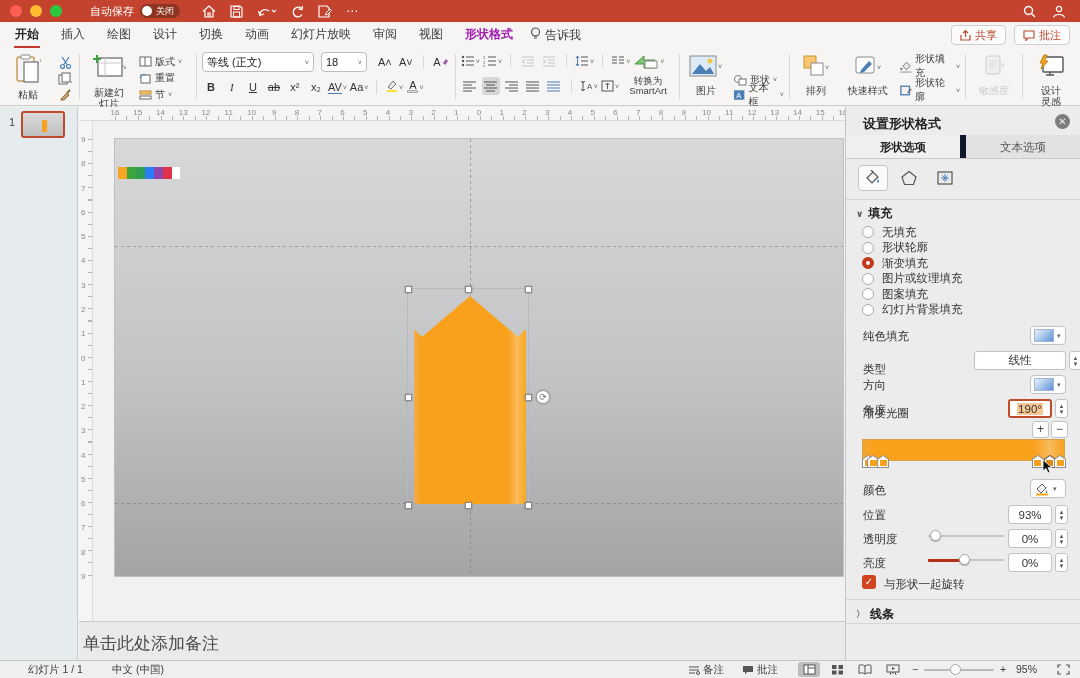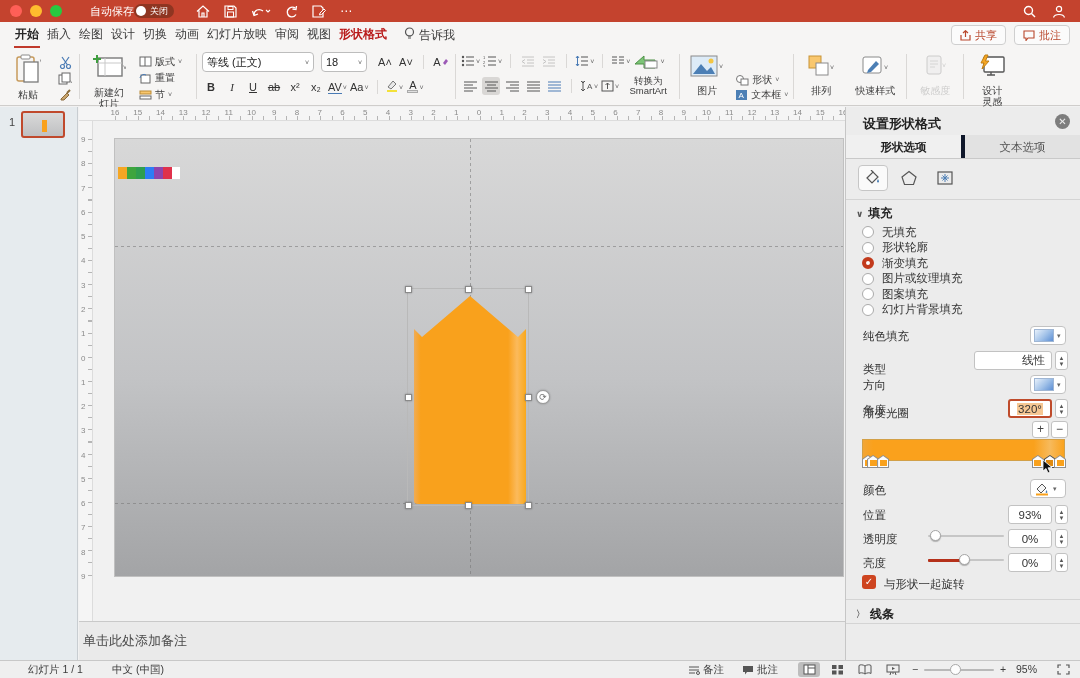--- a/index.html
+++ b/index.html
@@ -5,35 +5,35 @@
   * { margin:0; padding:0; box-sizing:border-box; }
   html,body { width:1080px; height:678px; overflow:hidden; }
   body { font-family:"Liberation Sans","DejaVu Sans",sans-serif; font-size:12px; color:#333; -webkit-font-smoothing:antialiased; }
   .app { position:relative; width:1080px; height:678px; background:#F1F1F1; }
 
   
   .titlebar { position:absolute; top:0; left:0; right:0; height:22px; background:#C4432E; display:flex; align-items:center; }
   .lights { display:flex; gap:8px; margin-left:10px; }
   .light { width:12px; height:12px; border-radius:50%; }
   .light.r { background:#FF5F57; } .light.y { background:#FEBC2E; } .light.g { background:#28C840; }
-  .autosave { display:flex; align-items:center; gap:0; margin-left:28px; color:#fff; font-size:11px; }
+  .autosave { display:flex; align-items:center; gap:6px; margin-left:28px; color:#fff; font-size:11px; }
   .pill { display:flex; align-items:center; gap:4px; background:#8E3521; border-radius:9px; height:14px; padding:0 6px 0 2px; font-size:9px; color:#fff; }
   .pill .knob { width:10px; height:10px; background:#fff; border-radius:50%; }
   .tb-icons { display:flex; align-items:center; gap:14px; margin-left:22px; }
   .tb-ic svg { display:block; }
   .tb-title { position:absolute; left:0; right:0; text-align:center; color:#fff; font-weight:bold; font-size:12px; pointer-events:none; }
   .tb-right { position:absolute; right:14px; display:flex; gap:16px; align-items:center; }
 
   
   .tabrow { position:absolute; top:22px; left:0; right:0; height:26px; background:#F6F5F4; display:flex; align-items:center; }
-  .tabs { display:flex; gap:6px; margin-left:14px; align-items:center; }
+  .tabs { display:flex; gap:20px; margin-left:14px; align-items:center; }
   .tab { font-size:12px; color:#3A3A3A; padding:4px 1px 5px; cursor:default; position:relative; white-space:nowrap; }
   .tab.active { color:#262626; font-weight:bold; }
   .tab.active::after { content:""; position:absolute; left:0; right:0; bottom:0; height:2px; background:#C0392B; }
-  .tab.contextual { color:#b91c1c; font-weight:bold; }
+  .tab.contextual { color:#a21caf; font-weight:bold; }
   .tellme { display:flex; align-items:center; gap:4px; margin-left:16px; color:#3A3A3A; }
   .tr-right { position:absolute; right:10px; display:flex; gap:8px; }
   .chipbtn { display:flex; align-items:center; gap:4px; border:1px solid #CFCFCF; background:#FBFBFB; border-radius:4px; height:20px; padding:0 8px; color:#B9472C; font-size:11px; }
 
   
   .ribbon { position:absolute; top:48px; left:0; right:0; height:58px; background:#F6F5F4; border-bottom:1px solid #CFCDCB; display:flex; align-items:stretch; padding:4px 6px; }
   .rsep { width:1px; background:#DAD8D6; margin:2px 5px; }
   .rgroup { display:flex; gap:6px; align-items:flex-start; }
   .bigbtn { display:flex; flex-direction:column; align-items:center; width:44px; padding-top:2px; }
   .bigbtn .lbl { font-size:10px; color:#3C3C3C; text-align:center; line-height:11px; margin-top:2px; }
@@ -68,28 +68,28 @@
 
   .guide-v { position:absolute; left:355px; top:0; bottom:0; width:1px; background-image:linear-gradient(to bottom,#77777790 0 3px,transparent 3px 6px); background-size:1px 6px; }
   .guide-h { position:absolute; left:0; right:0; height:1px; background-image:linear-gradient(to right,#77777790 0 3px,transparent 3px 6px); background-size:6px 1px; }
 
   .shape { position:absolute; left:297px; top:152px; width:116px; height:214px; }
   .selbox { position:absolute; left:293px; top:150px; width:120px; height:216px; outline:1px solid #B9B9B9; pointer-events:none; }
   .handle { position:absolute; width:7px; height:7px; background:#fff; border:1px solid #8A8A8A; box-shadow:0 0 2px rgba(0,0,0,.35); }
   .rothandle { position:absolute; width:14px; height:14px; border:1px solid #9a9a9a; border-radius:50%; background:#fff; color:#777; font-size:9px; display:flex; align-items:center; justify-content:center; box-shadow:0 0 2px rgba(0,0,0,.3); }
 
   .notes { position:absolute; left:0; right:0; bottom:0; height:39px; background:#EAEAEA; border-top:1px solid #C9C9C9; }
-  .notes .ph { position:absolute; left:4px; top:10px; font-size:13px; color:#4A4A4A; }
+  .notes .ph { position:absolute; left:4px; top:10px; font-size:17px; color:#4A4A4A; }
 
   
   .panel { position:absolute; right:0; top:0; bottom:0; width:235px; background:#ECECEC; border-left:1px solid #C6C6C6; font-size:11.5px; color:#333; }
   .p-title { position:absolute; left:17px; top:8px; font-size:13px; font-weight:bold; color:#222; }
   .p-close { position:absolute; right:10px; top:7px; width:15px; height:15px; border-radius:50%; background:#7D7D7D; color:#ECECEC; font-size:10px; line-height:15px; text-align:center; }
   .p-tabs { position:absolute; left:0; right:0; top:28px; height:24px; display:flex; border-bottom:1px solid #C9C9C9; background:#E2E2E2; }
-  .p-tab { flex:1; text-align:center; line-height:24px; color:#555; border-right:4px solid #0f172a; }
+  .p-tab { flex:1; text-align:center; line-height:24px; color:#555; border-right:6px solid #0f172a; }
   .p-tab:last-child { border-right:none; }
   .p-tab.on { background:#F0F0F0; color:#1E1E1E; font-weight:bold; }
   .icontabs { position:absolute; left:12px; top:58px; display:flex; gap:6px; }
   .itab { width:30px; height:26px; border-radius:4px; display:flex; align-items:center; justify-content:center; }
   .itab.on { background:#FAFAFA; border:1px solid #C6C6C6; }
   .p-div { position:absolute; left:0; right:0; height:1px; background:#D4D4D4; }
   .sechead { position:absolute; left:10px; font-weight:bold; font-size:12px; color:#222; display:flex; gap:5px; align-items:center; }
   .chev { font-size:9px; color:#555; }
   .radio-row { position:absolute; left:16px; display:flex; align-items:center; gap:8px; height:14px; }
   .radio { width:12px; height:12px; border-radius:50%; background:#fff; border:1px solid #ABABAB; }
@@ -502,20 +502,39 @@
             </svg></span>
         <span class="lbl">排列</span>
       </div>
       <div class="bigbtn" style="width:52px">
         <span><svg width="30" height="26" viewBox="0 0 30 26">
               <rect x="3" y="3" width="18" height="16" rx="2" fill="#fff" stroke="#8A8A8A"></rect>
               <path d="M8 16 L16 7 L19 10 L11 18 L7 19 Z" fill="#4C7FB5"></path>
               <text x="24" y="16" font-size="7" fill="#666">˅</text>
             </svg></span>
         <span class="lbl">快速样式</span>
+      </div>
+      <div class="minicol" style="justify-content:space-around">
+        <span class="minirow">
+            <svg width="14" height="13" viewBox="0 0 14 13">
+              <path d="M4 6 L8 2 L12 6 L8 10 Z" fill="#E8E8E8" stroke="#777"></path>
+              <path d="M1 9 q1.5 3 3 0 q-1.5 -2.5 -3 0" fill="#777"></path>
+              <rect x="1" y="11.5" width="12" height="1.8" fill="#BDBDBD"></rect>
+            </svg>
+            <span>形状填充</span>
+            <span class="dd">˅</span>
+          </span>
+        <span class="minirow">
+            <svg width="14" height="13" viewBox="0 0 14 13">
+              <rect x="2" y="2" width="9" height="9" fill="none" stroke="#4C7FB5" stroke-width="1.4"></rect>
+              <path d="M9 9 L13 5" stroke="#777" stroke-width="1.6"></path>
+            </svg>
+            <span>形状轮廓</span>
+            <span class="dd">˅</span>
+          </span>
       </div>
     </div>
     <div class="rsep"></div>
 
     <div class="rgroup">
       <div class="bigbtn disabled" style="width:46px">
         <span><svg width="26" height="26" viewBox="0 0 26 26">
               <rect x="5" y="2" width="14" height="18" rx="2" fill="#E9E9E9" stroke="#9A9A9A"></rect>
               <path d="M8 7 h8 M8 10 h8 M8 13 h5" stroke="#B0B0B0"></path>
               <text x="20" y="14" font-size="7" fill="#999">˅</text>
@@ -714,39 +733,39 @@
         </div>
 
       <span class="prow-label" style="top:222px">纯色填充</span>
       <span class="swbtn" style="left:184px;top:219px">
           <span class="sw"></span>
           <span class="dd">▾</span>
         </span>
 
       <span class="prow-label" style="top:255px">类型</span>
       <span class="stepper" style="left:128px;top:244px">
-        <span class="stepval" style="width:78px;justify-content:flex-end">
+        <span class="stepval" style="width:92px;justify-content:center">
             <span>线性</span>
           </span>
         <span class="steparrows">
             <span>▲</span>
             <span>▼</span>
           </span>
       </span>
 
       <span class="prow-label" style="top:271px">方向</span>
       <span class="swbtn" style="left:184px;top:268px">
           <span class="sw"></span>
           <span class="dd">▾</span>
         </span>
 
       <span class="prow-label" style="top:296px">角度</span>
       <span class="stepper angle" style="left:162px;top:292px">
         <span class="stepval" style="width:44px;justify-content:center">
-            <span>320°</span>
+            <span>190°</span>
           </span>
         <span class="steparrows">
             <span>▲</span>
             <span>▼</span>
           </span>
       </span>
 
       <span class="prow-label" style="top:299px">渐变光圈</span>
       <span class="pm" style="position:absolute;left:186px;top:314px">+</span>
       <span class="pm" style="position:absolute;left:205px;top:314px">−</span>

